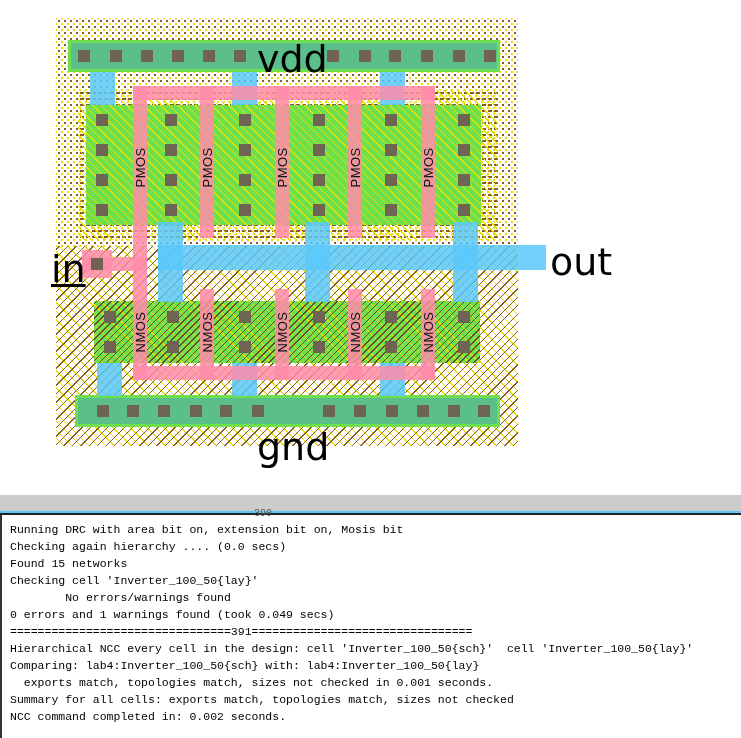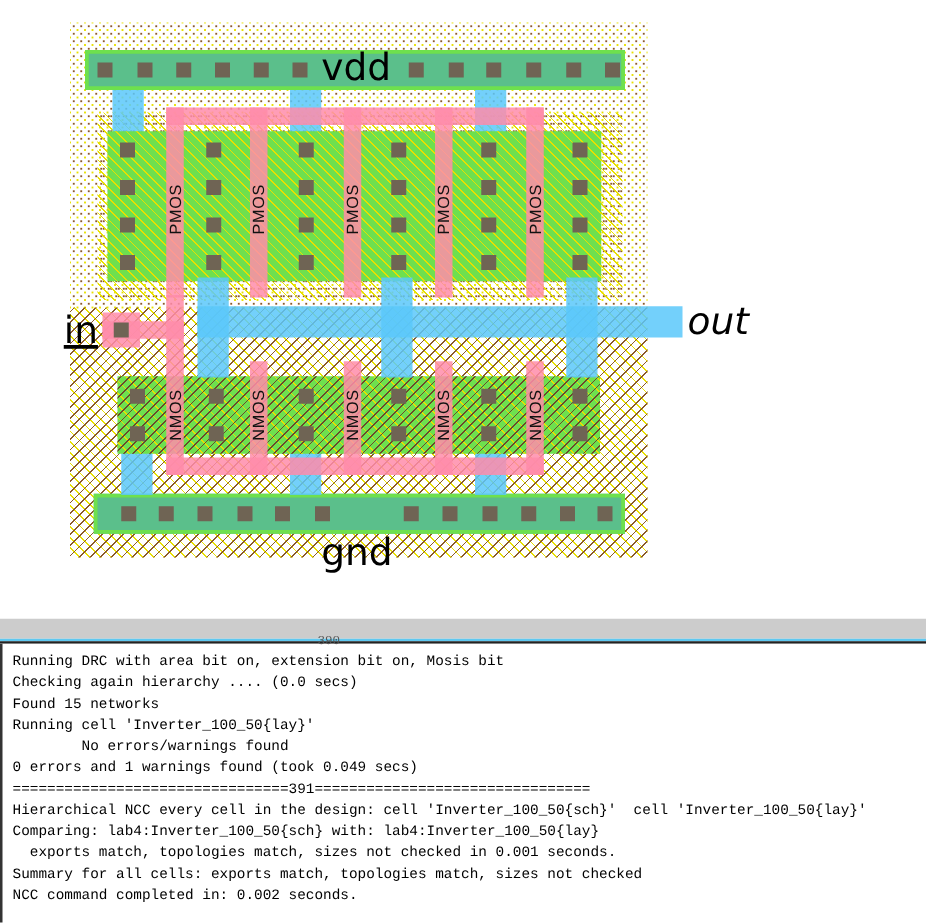--- a/index.html
+++ b/index.html
@@ -9,21 +9,21 @@
   
   .nselect{background-color:transparent;background-image:radial-gradient(#8b5a2b 0.8px,transparent 1px),radial-gradient(#e8e000 0.8px,transparent 1px);background-size:6px 6px,6px 6px;background-position:0 0,3px 3px;}
   .pselect{background-image:repeating-linear-gradient(45deg,transparent 0 4px,#e8e000 4px 5px),radial-gradient(#8b5a2b 0.8px,transparent 1px);background-size:auto,6px 6px;}
   .nwell{background-image:repeating-linear-gradient(-45deg,transparent 0 3px,#8b5a2b 3px 4px,transparent 4px 6px),repeating-linear-gradient(45deg,transparent 0 5px,#e8e000 5px 6px);}
   .active-p{background-color:#6ee04e;background-image:repeating-linear-gradient(45deg,transparent 0 5px,#e8e000 5px 6px);}
   .active-n{background-color:#6ee04e;background-image:repeating-linear-gradient(-45deg,transparent 0 4px,#6b4a2a 4px 5px),repeating-linear-gradient(45deg,transparent 0 6px,#e8e000 6px 7px);}
   .metal{background-color:rgba(90,200,250,0.85);}
   .poly{background-color:rgba(255,140,170,0.85);}
   .contact{background-color:#6f6454;width:12px;height:12px;}
   .rail{background-color:#5bbf8b;border:3px solid #6ee04e;}
-  .label-big{position:absolute;font-family:"DejaVu Sans",sans-serif;font-size:30px;color:#000;line-height:1;}
+  .label-big{position:absolute;font-family:"DejaVu Sans",sans-serif;font-size:38px;color:#000;line-height:1;}
   .vtext{position:absolute;font-family:"Liberation Sans",sans-serif;font-size:13px;color:#111;transform:rotate(-90deg);transform-origin:center;white-space:nowrap;letter-spacing:0.5px;}
   #divider{position:absolute;left:0;top:495px;width:741px;height:16px;background:#cccccc;}
   #divider-line1{position:absolute;left:0;top:511px;width:741px;height:2px;background:#5fc8f0;}
   #divider-line2{position:absolute;left:0;top:513px;width:741px;height:2px;background:#222;}
   #console{position:absolute;left:0;top:515px;width:741px;height:223px;background:#fff;border-left:2px solid #333;box-sizing:border-box;}
   #console-inner{position:absolute;left:8px;top:-6px;right:0;}
   .cline{font-family:"Liberation Mono","DejaVu Sans Mono",monospace;font-size:11.5px;line-height:17px;color:#000;white-space:pre;height:17px;}
   .cut{color:#555;font-size:10px;line-height:10px;height:12px;overflow:hidden;padding-left:244px;}
 </style>
 </head>
@@ -150,35 +150,35 @@
       <div class="vtext" style="left: 120px; top: 325px; width: 40px; text-align: center;">NMOS</div>
       <div class="vtext" style="left: 187px; top: 325px; width: 40px; text-align: center;">NMOS</div>
       <div class="vtext" style="left: 262px; top: 325px; width: 40px; text-align: center;">NMOS</div>
       <div class="vtext" style="left: 335px; top: 325px; width: 40px; text-align: center;">NMOS</div>
       <div class="vtext" style="left: 408px; top: 325px; width: 40px; text-align: center;">NMOS</div>
     </div>
 
   <div class="label-big" style="left:257px;top:40px;">vdd</div>
   <div class="label-big" style="left:257px;top:396px;margin-top:32px;">gnd</div>
   <div class="label-big" style="left:51px;top:250px;text-decoration:underline;">in</div>
-  <div class="label-big" style="left:550px;top:243px;font-style:italic;">out</div>
+  <div class="label-big" style="left:550px;top:243px;">out</div>
 </div>
 
 <div id="divider"></div>
 <div id="divider-line1"></div>
 <div id="divider-line2"></div>
 
 <div id="console">
   <div id="console-inner">
     <div class="cline cut">390</div>
     <div id="console-lines">
         <div class="cline">Running DRC with area bit on, extension bit on, Mosis bit</div>
         <div class="cline">Checking again hierarchy .... (0.0 secs)</div>
         <div class="cline">Found 15 networks</div>
-        <div class="cline">Running cell 'Inverter_100_50{lay}'</div>
+        <div class="cline">Checking cell 'Inverter_100_50{lay}'</div>
         <div class="cline">        No errors/warnings found</div>
         <div class="cline">0 errors and 1 warnings found (took 0.049 secs)</div>
         <div class="cline">================================391================================</div>
         <div class="cline">Hierarchical NCC every cell in the design: cell 'Inverter_100_50{sch}'  cell 'Inverter_100_50{lay}'</div>
         <div class="cline">Comparing: lab4:Inverter_100_50{sch} with: lab4:Inverter_100_50{lay}</div>
         <div class="cline">  exports match, topologies match, sizes not checked in 0.001 seconds.</div>
         <div class="cline">Summary for all cells: exports match, topologies match, sizes not checked</div>
         <div class="cline">NCC command completed in: 0.002 seconds.</div>
       </div>
   </div>

